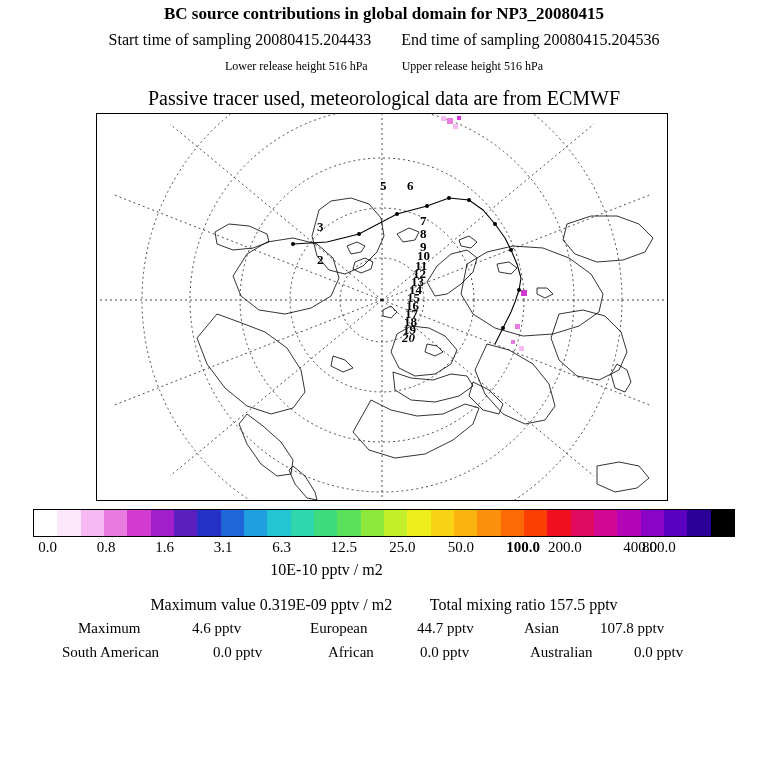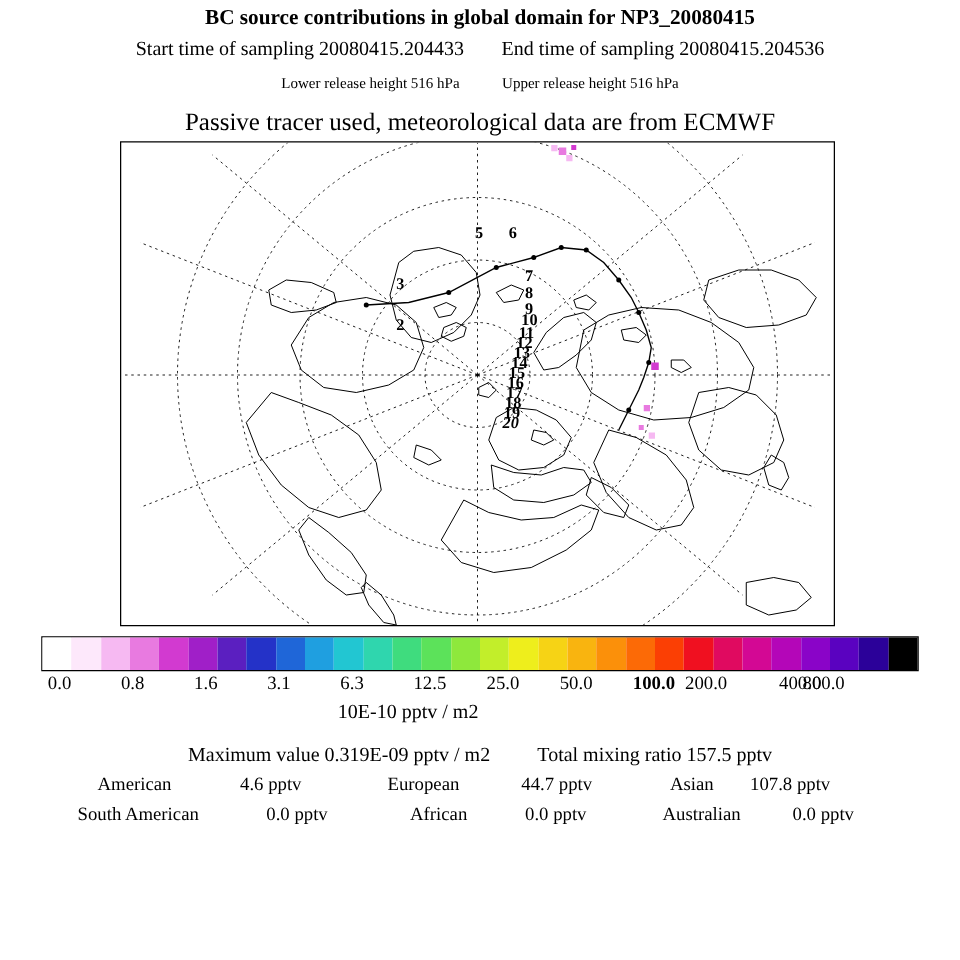--- a/index.html
+++ b/index.html
@@ -264,25 +264,25 @@
 
 <div class="foot1">
   <span>Maximum value</span>
   <span>0.319E-09 pptv / m2</span>
   <span class="gap"></span>
   <span>Total mixing ratio</span>
   <span>157.5 pptv</span>
 </div>
 
 <div class="foot2">
-  <span class="fcell" style="left:78px;">American</span>
+  <span class="fcell" style="left:78px;">Maximum</span>
   <span class="fcell" style="left:192px;">4.6 pptv</span>
   <span class="fcell" style="left:310px;">European</span>
   <span class="fcell" style="left:417px;">44.7 pptv</span>
-  <span class="fcell" style="left:524px;margin-left:12px;">Asian</span>
+  <span class="fcell" style="left:524px;">Asian</span>
   <span class="fcell" style="left:600px;">107.8 pptv</span>
 </div>
 
 <div class="foot3">
   <span class="fcell" style="left:62px;">South American</span>
   <span class="fcell" style="left:213px;">0.0 pptv</span>
   <span class="fcell" style="left:328px;">African</span>
   <span class="fcell" style="left:420px;">0.0 pptv</span>
   <span class="fcell" style="left:530px;">Australian</span>
   <span class="fcell" style="left:634px;">0.0 pptv</span>

